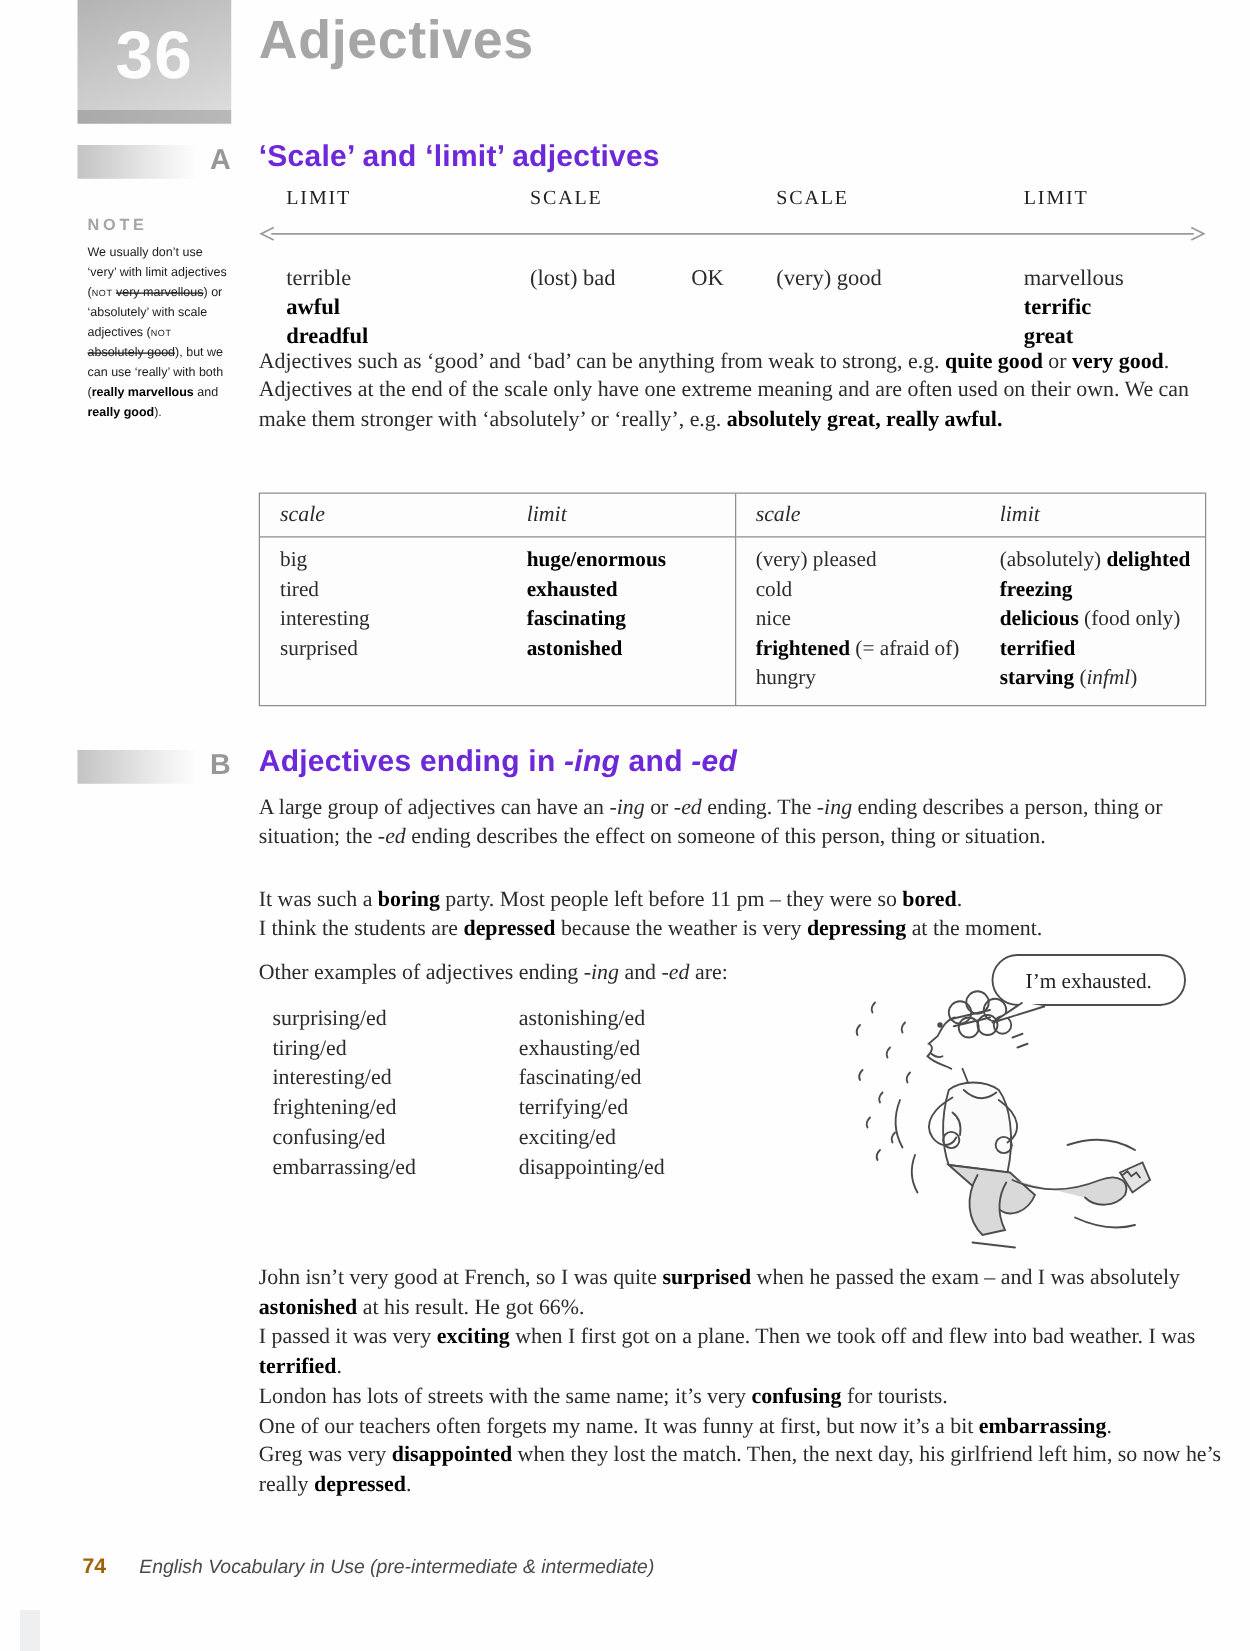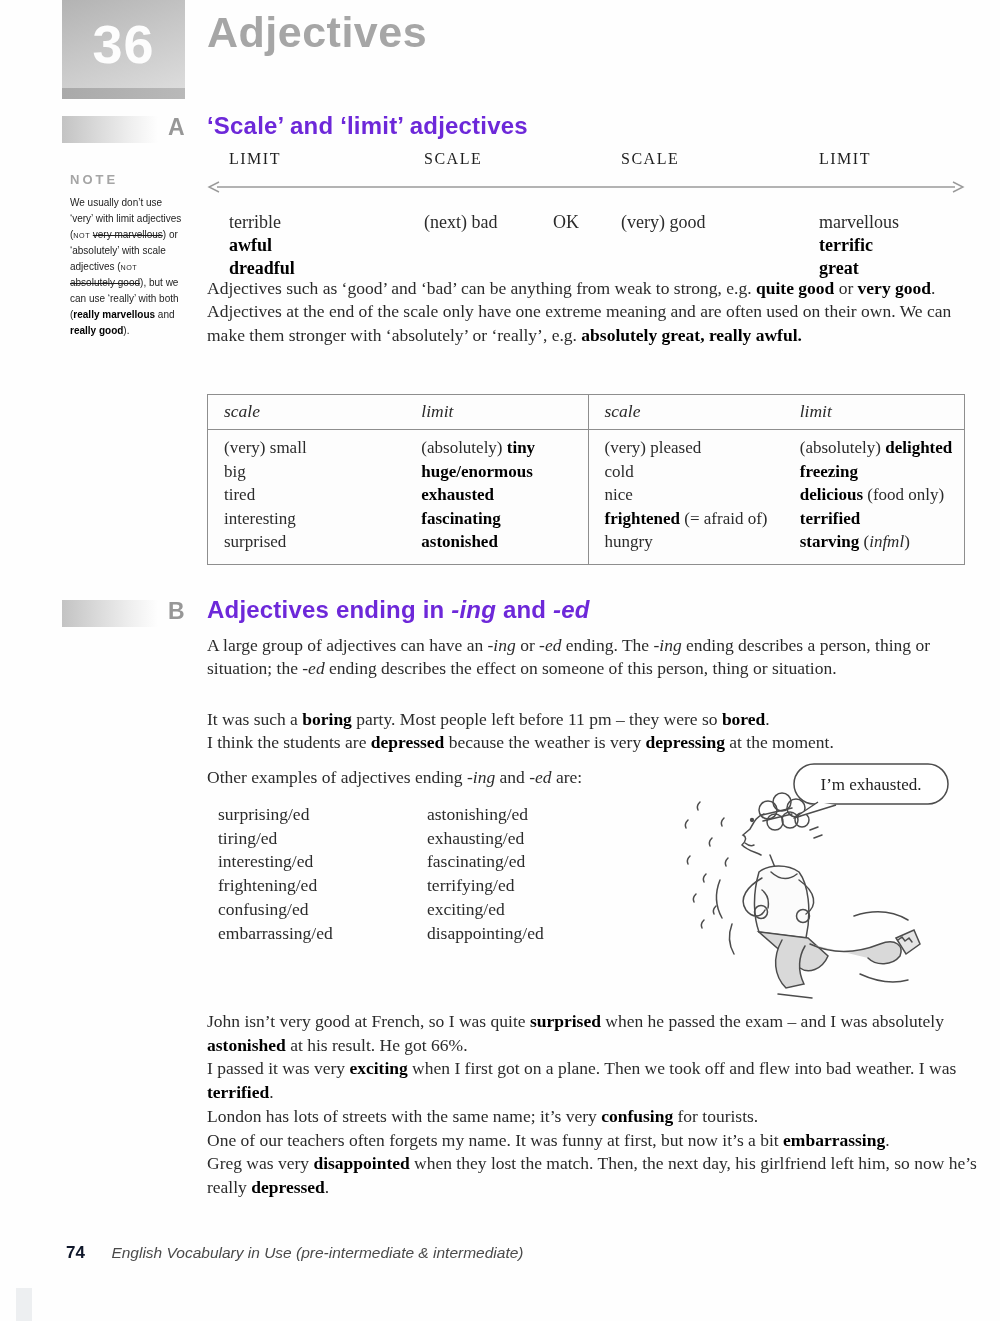--- a/index.html
+++ b/index.html
@@ -97,35 +97,35 @@
   
   .b-intro, .b-examples, .other-intro {
     position:absolute; left:207px; width:774px;
     font-size:17.5px; line-height:1.34;
   }
   .b-intro { top:634px; }
   .b-examples { top:708px; }
   .other-intro { top:766px; }
   .adj-col { position:absolute; top:803px; font-size:17.5px; line-height:23.7px; }
   .adj-col.c1 { left:218px; }
-  .adj-col.c2 { left:415px;margin-left:12px; }
+  .adj-col.c2 { left:415px; }
 
   
   .cartoon { position:absolute; left:658px; top:758px; width:324px; height:246px; }
 
   
   .sentences {
     position:absolute; left:207px; top:1010px; width:778px;
     font-size:17.5px; line-height:1.355;
   }
   .sentences p { margin:0; }
 
   
   .footer { position:absolute; left:66px; top:1243px; font-family:"Liberation Sans", sans-serif; }
-  .footer .pg { font-weight:700; font-size:17px; color:#0f172a; }
+  .footer .pg { font-weight:700; font-size:17px; color:#a16207; }
   .footer .bk { font-style:italic; font-size:15.5px; color:#4a4a4a; margin-left:22px; }
 
   .page-edge-mark {
     position:absolute; left:16px; top:1288px; width:16px; height:33px;
     background:#edeff1;
   }
 </style>
 </head>
 <body>
 
@@ -155,45 +155,41 @@
       <path d="M12,2 L2,7 L12,12" fill="none" stroke="#9a9a9a" stroke-width="1.4"></path>
       <path d="M746,2 L756,7 L746,12" fill="none" stroke="#9a9a9a" stroke-width="1.4"></path>
     </svg>
 
     <div class="dg-item" style="left:22px;">
 
     <div class="dline"><span>terrible</span></div>
         <div class="dline"><span class="b">awful</span></div>
         <div class="dline"><span class="b">dreadful</span></div>
       </div>
-    <div class="dg-item" style="left:217px;">(next) bad</div>
+    <div class="dg-item" style="left:217px;">(lost) bad</div>
     <div class="dg-item" style="left:346px;">OK</div>
     <div class="dg-item" style="left:414px;">(very) good</div>
     <div class="dg-item" style="left:612px;">
 
     <div class="dline"><span>marvellous</span></div>
         <div class="dline"><span class="b">terrific</span></div>
         <div class="dline"><span class="b">great</span></div>
       </div>
   </div>
 
   <p class="para-a"><span>Adjectives such as ‘good’ and ‘bad’ can be anything from weak to strong, e.g. </span><span class="b">quite good</span><span> or </span><span class="b">very good</span><span>. Adjectives at the end of the scale only have one extreme meaning and are often used on their own. We can make them stronger with ‘absolutely’ or ‘really’, e.g. </span><span class="b">absolutely great, really awful.</span></p>
 
   <div class="ltable">
     <div class="panel">
       <div class="thead">
         <div>scale</div>
         <div>limit</div>
       </div>
       <div class="tbody">
 
-          <div class="trow">
-            <div><span>(very) small</span></div>
-            <div><span>(absolutely) </span><span class="b">tiny</span></div>
-          </div>
 
           <div class="trow">
             <div><span>big</span></div>
             <div><span class="b">huge/enormous</span></div>
           </div>
 
           <div class="trow">
             <div><span>tired</span></div>
             <div><span class="b">exhausted</span></div>
           </div>

